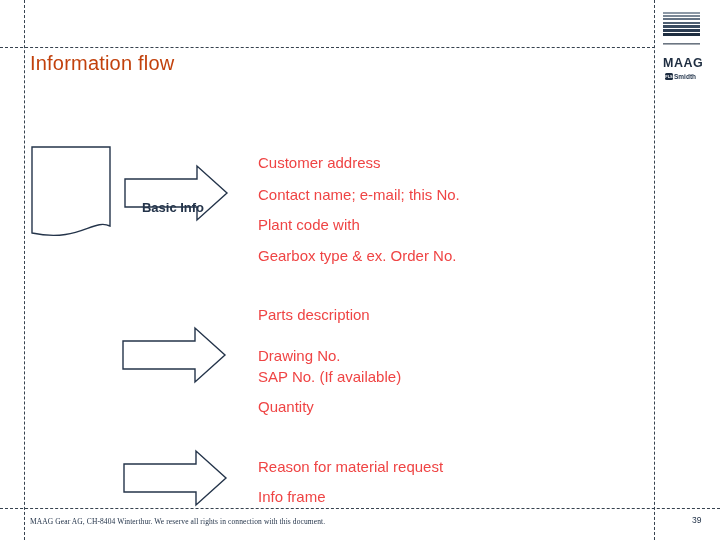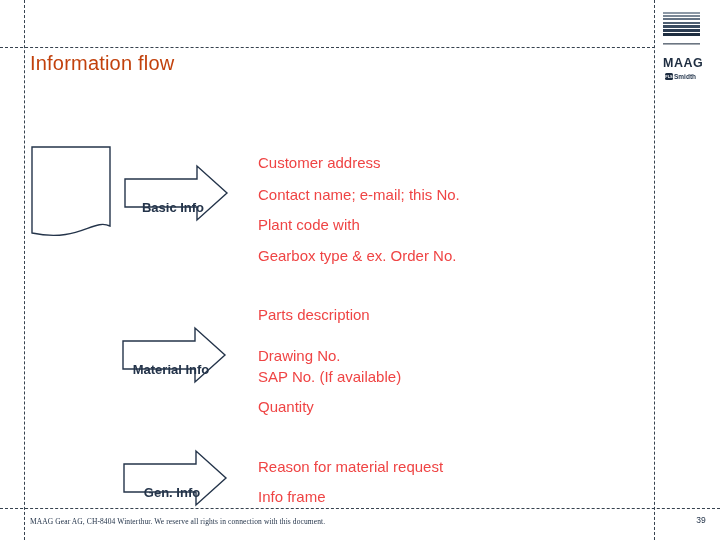--- a/index.html
+++ b/index.html
@@ -78,21 +78,21 @@
     font-size: 15px; color: #ef4444; white-space: nowrap;
   }
 
   
   .footer-text {
     position: absolute; left: 30px; top: 517px;
     font-size: 7.5px; color: #24344a; letter-spacing: 0.1px; font-family: Liberation Serif, serif;
   }
   .page-number {
     position: absolute; left: 692px; top: 515px; width: 18px;
-    font-size: 8.5px; color: #24344a; text-align: center;
+    font-size: 8.5px; color: #24344a; 
   }
 </style>
 </head>
 <body>
 
 <div class="guide v" id="guide-left"></div>
 <div class="guide v" id="guide-right"></div>
 <div class="guide h" id="guide-top"></div>
 <div class="guide h" id="guide-bottom"></div>
 
@@ -125,28 +125,26 @@
   <svg width="105" height="58" viewBox="0 0 105 58">
     <path d="M1 15 H73 V2 L103 29 L73 56 V43 H1 Z" fill="#ffffff" stroke="#24344a" stroke-width="1.4" stroke-linejoin="miter"></path>
   </svg>
   <div class="arrow-label">Basic Info</div>
 </div>
 
 <div class="arrow" id="arrow-material">
   <svg width="105" height="58" viewBox="0 0 105 58">
     <path d="M1 15 H73 V2 L103 29 L73 56 V43 H1 Z" fill="#ffffff" stroke="#24344a" stroke-width="1.4" stroke-linejoin="miter"></path>
   </svg>
-  <div class="arrow-label">Material Info</div>
 </div>
 
 <div class="arrow" id="arrow-gen">
   <svg width="105" height="58" viewBox="0 0 105 58">
     <path d="M1 15 H73 V2 L103 29 L73 56 V43 H1 Z" fill="#ffffff" stroke="#24344a" stroke-width="1.4" stroke-linejoin="miter"></path>
   </svg>
-  <div class="arrow-label">Gen. Info</div>
 </div>
 
 <div class="info-line" style="top:154px">Customer address</div>
 <div class="info-line" style="top:186px">Contact name; e-mail; this No.</div>
 <div class="info-line" style="top:216px">Plant code with</div>
 <div class="info-line" style="top:247px">Gearbox type &amp; ex. Order No.</div>
 
 <div class="info-line" style="top:306px">Parts description</div>
 <div class="info-line" style="top:347px">Drawing No.</div>
 <div class="info-line" style="top:368px">SAP No. (If available)</div>

